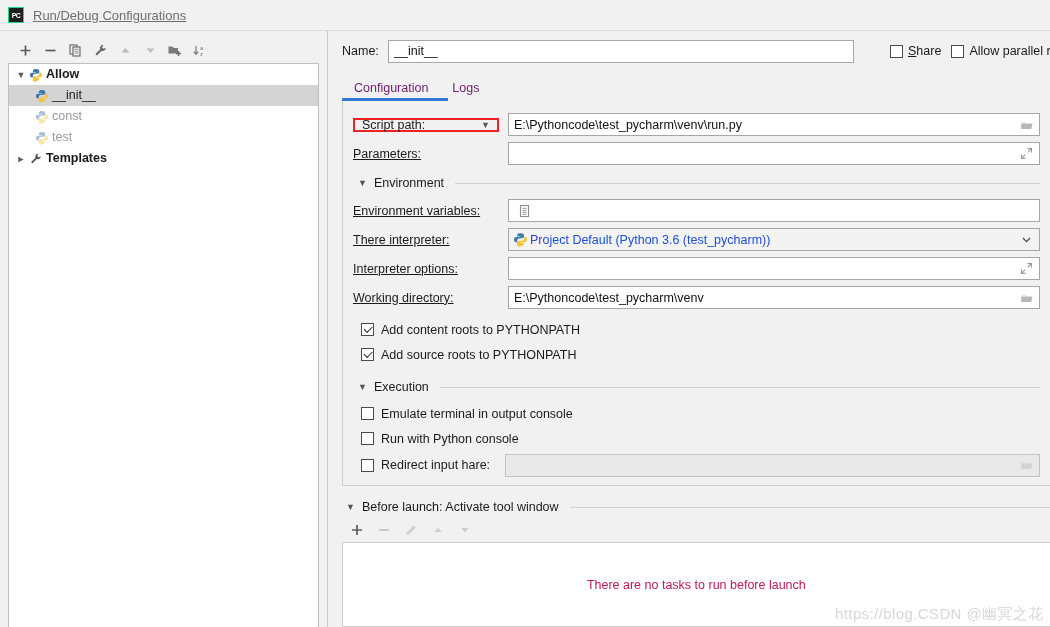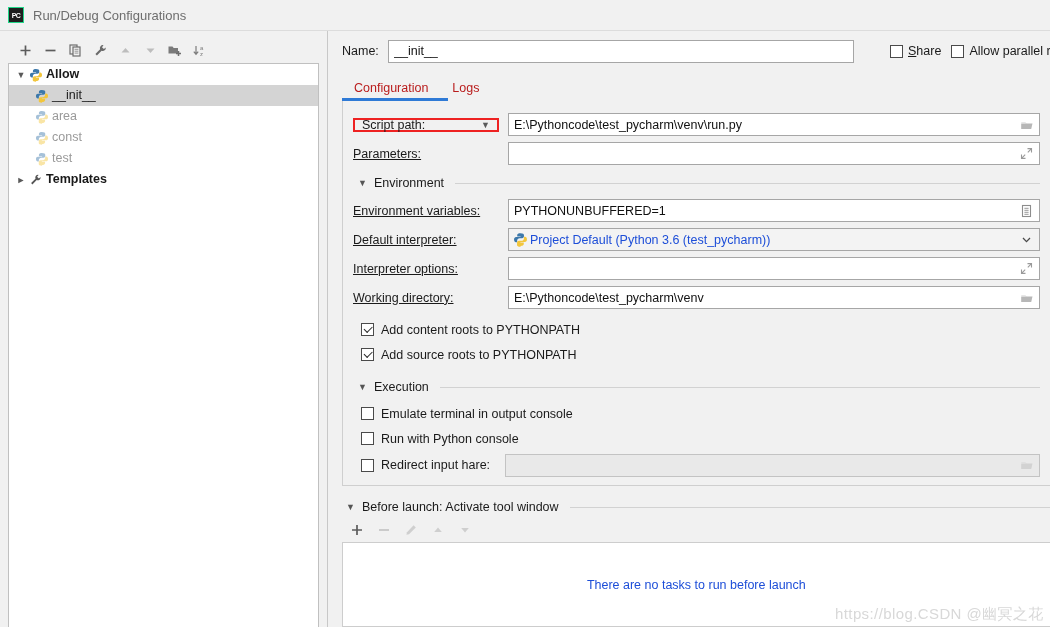--- a/index.html
+++ b/index.html
@@ -29,20 +29,21 @@
     display: flex; align-items: center; justify-content: center;
     font-size: 7px; font-weight: bold; color: #ffffff;
     font-family: "Liberation Sans", sans-serif;
     letter-spacing: -0.5px;
     flex: none;
   }
   .title-text {
     margin-left: 9px;
     font-size: 13px;
     color: #6e6e6e;
+    text-decoration: underline;
   }
 
   
   .main { display: flex; height: 596px; }
 
   
   .left-panel {
     width: 328px; flex: none;
     background: #f1f1f1;
     border-right: 1px solid #c8c8c8;
@@ -114,21 +115,21 @@
   .cbx-wrap { display: flex; align-items: center; gap: 5px; font-size: 12.5px; }
   .u-acc { text-decoration: underline; }
 
   
   .tabs {
     display: flex; align-items: flex-end; height: 28px;
     margin-top: 8px; position: relative;
   }
   .tab {
     padding: 0 12px; height: 26px; line-height: 26px;
-    font-size: 12.5px; color: #b91c1c;
+    font-size: 12.5px; color: #701a75;
   }
   .tab-underline {
     position: absolute; left: 0; bottom: 0;
     width: 106px; height: 3px; background: #2f7ad6;
   }
 
   
   .form-area {
     background: #f1f1f1;
     border: 1px solid #cfcfcf; border-top: none;
@@ -186,21 +187,21 @@
   .bl-head {
     display: flex; align-items: center; gap: 7px;
     margin: 14px 0 4px 4px; font-size: 12.5px;
   }
   .bl-toolbar { display: flex; align-items: center; gap: 5px; height: 24px; padding-left: 4px; }
   .bl-box {
     flex: 1; background: #ffffff; border: 1px solid #cdcdcd;
     display: flex; align-items: center; justify-content: center;
     position: relative; min-height: 78px;
   }
-  .bl-empty { color: #1d4ed8; font-size: 12.5px; }
+  .bl-empty { color: #be185d; font-size: 12.5px; }
 
   .watermark {
     position: absolute; right: 6px; bottom: 2px;
     font-size: 15px; color: #d8d8d8;
     white-space: nowrap; pointer-events: none;
     letter-spacing: 0.4px;
   }
 </style>
 </head>
 <body>
@@ -277,28 +278,20 @@
 
       <div class="tree-row selected">
         <span class="tw-indent"></span>
         <svg class="py-ico" viewBox="0 0 16 16">
           <path d="M7.9 1.2c-2 0-3.4.6-3.4 2v1.6h3.6v.6H3.3c-1.3 0-2.2 1-2.2 2.7 0 1.8.8 2.8 2.1 2.8h1.2V9.2c0-1.4 1.2-2.6 2.7-2.6h2.6c1.2 0 2-.9 2-2V3.2c0-1.1-1-2-3.8-2z" fill="#3c78aa"></path>
           <path d="M8.1 14.8c2 0 3.4-.6 3.4-2v-1.6H7.9v-.6h4.8c1.3 0 2.2-1 2.2-2.7 0-1.8-.8-2.8-2.1-2.8h-1.2v1.7c0 1.4-1.2 2.6-2.7 2.6H6.3c-1.2 0-2 .9-2 2v2.4c0 1.1 1 2 3.8 2z" fill="#f2c63c"></path>
         </svg>
         <span class="tree-label">__init__</span>
       </div>
 
-      <div class="tree-row">
-        <span class="tw-indent"></span>
-        <svg class="py-ico" viewBox="0 0 16 16" style="opacity:.45">
-          <path d="M7.9 1.2c-2 0-3.4.6-3.4 2v1.6h3.6v.6H3.3c-1.3 0-2.2 1-2.2 2.7 0 1.8.8 2.8 2.1 2.8h1.2V9.2c0-1.4 1.2-2.6 2.7-2.6h2.6c1.2 0 2-.9 2-2V3.2c0-1.1-1-2-3.8-2z" fill="#3c78aa"></path>
-          <path d="M8.1 14.8c2 0 3.4-.6 3.4-2v-1.6H7.9v-.6h4.8c1.3 0 2.2-1 2.2-2.7 0-1.8-.8-2.8-2.1-2.8h-1.2v1.7c0 1.4-1.2 2.6-2.7 2.6H6.3c-1.2 0-2 .9-2 2v2.4c0 1.1 1 2 3.8 2z" fill="#f2c63c"></path>
-        </svg>
-        <span class="tree-label dim">area</span>
-      </div>
 
       <div class="tree-row">
         <span class="tw-indent"></span>
         <svg class="py-ico" viewBox="0 0 16 16" style="opacity:.45">
           <path d="M7.9 1.2c-2 0-3.4.6-3.4 2v1.6h3.6v.6H3.3c-1.3 0-2.2 1-2.2 2.7 0 1.8.8 2.8 2.1 2.8h1.2V9.2c0-1.4 1.2-2.6 2.7-2.6h2.6c1.2 0 2-.9 2-2V3.2c0-1.1-1-2-3.8-2z" fill="#3c78aa"></path>
           <path d="M8.1 14.8c2 0 3.4-.6 3.4-2v-1.6H7.9v-.6h4.8c1.3 0 2.2-1 2.2-2.7 0-1.8-.8-2.8-2.1-2.8h-1.2v1.7c0 1.4-1.2 2.6-2.7 2.6H6.3c-1.2 0-2 .9-2 2v2.4c0 1.1 1 2 3.8 2z" fill="#f2c63c"></path>
         </svg>
         <span class="tree-label dim">const</span>
       </div>
 
@@ -383,33 +376,32 @@
       <div class="sec-head">
         <span class="sec-arrow">▼</span>
         <span>Environment</span>
         <span class="sec-line"></span>
       </div>
 
       <div class="frow">
         <div class="flabel">Environment variables:</div>
         <div class="fctl" style="margin-left:7px">
           <div class="txt">
-            <span class="val">PYTHONUNBUFFERED=1</span>
             <span class="fld-ico">
               <svg width="13" height="14" viewBox="0 0 13 14">
                   <rect x="2.5" y="1.5" width="8" height="11" fill="#fff" stroke="#8d8d8d" stroke-width="1.1"></rect>
                   <path d="M4.4 4.3h4.2M4.4 6.3h4.2M4.4 8.3h4.2M4.4 10.3h4.2" stroke="#8d8d8d" stroke-width="0.9"></path>
                 </svg>
             </span>
           </div>
         </div>
       </div>
 
       <div class="frow">
-        <div class="flabel">Default interpreter:</div>
+        <div class="flabel">There interpreter:</div>
         <div class="fctl" style="margin-left:7px">
           <div class="combo-interp">
             <svg width="15" height="15" viewBox="0 0 16 16" style="flex:none;margin-right:2px">
               <path d="M7.9 1.2c-2 0-3.4.6-3.4 2v1.6h3.6v.6H3.3c-1.3 0-2.2 1-2.2 2.7 0 1.8.8 2.8 2.1 2.8h1.2V9.2c0-1.4 1.2-2.6 2.7-2.6h2.6c1.2 0 2-.9 2-2V3.2c0-1.1-1-2-3.8-2z" fill="#3c78aa"></path>
               <path d="M8.1 14.8c2 0 3.4-.6 3.4-2v-1.6H7.9v-.6h4.8c1.3 0 2.2-1 2.2-2.7 0-1.8-.8-2.8-2.1-2.8h-1.2v1.7c0 1.4-1.2 2.6-2.7 2.6H6.3c-1.2 0-2 .9-2 2v2.4c0 1.1 1 2 3.8 2z" fill="#f2c63c"></path>
             </svg>
             <span class="interp-main">Project Default (Python 3.6 (test_pycharm))</span>
             <span class="fld-ico" style="margin-left:auto">
               <svg width="11" height="11" viewBox="0 0 11 11">
                   <path d="M2 4 L5.5 7.6 L9 4" stroke="#4a4a4a" stroke-width="1.3" fill="none"></path>

